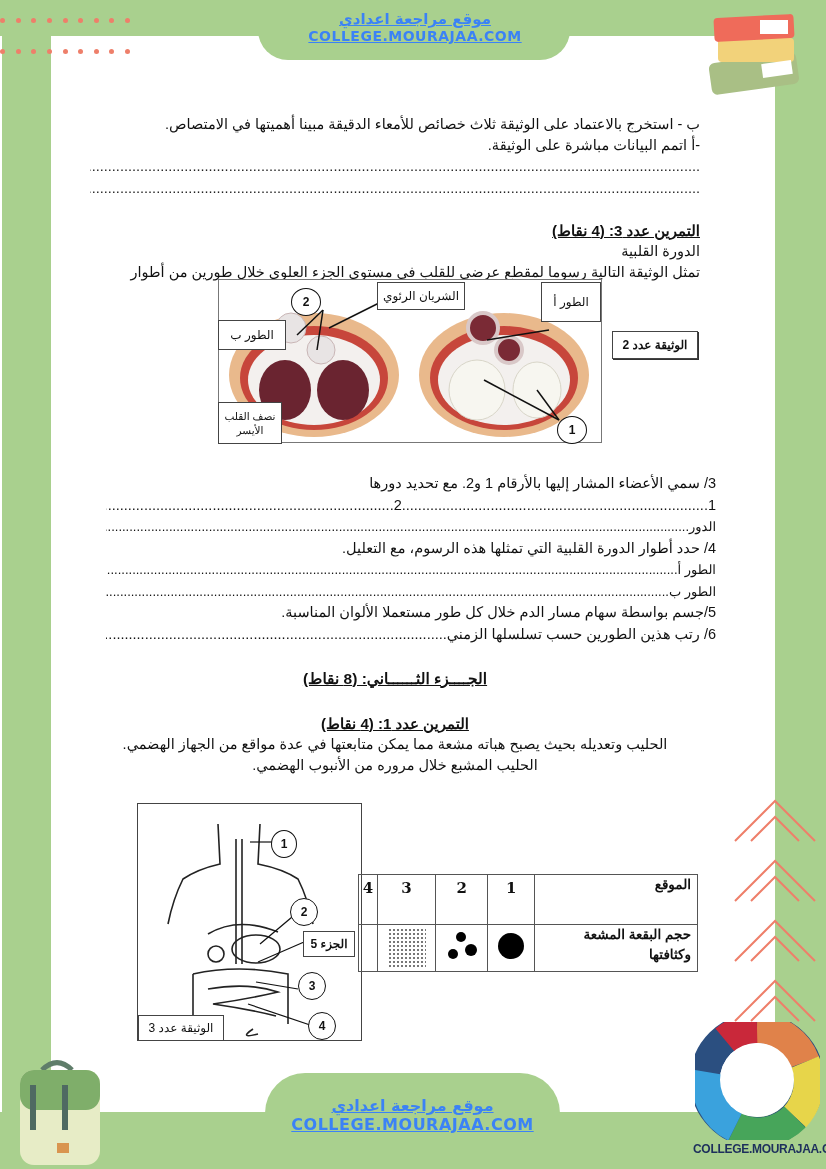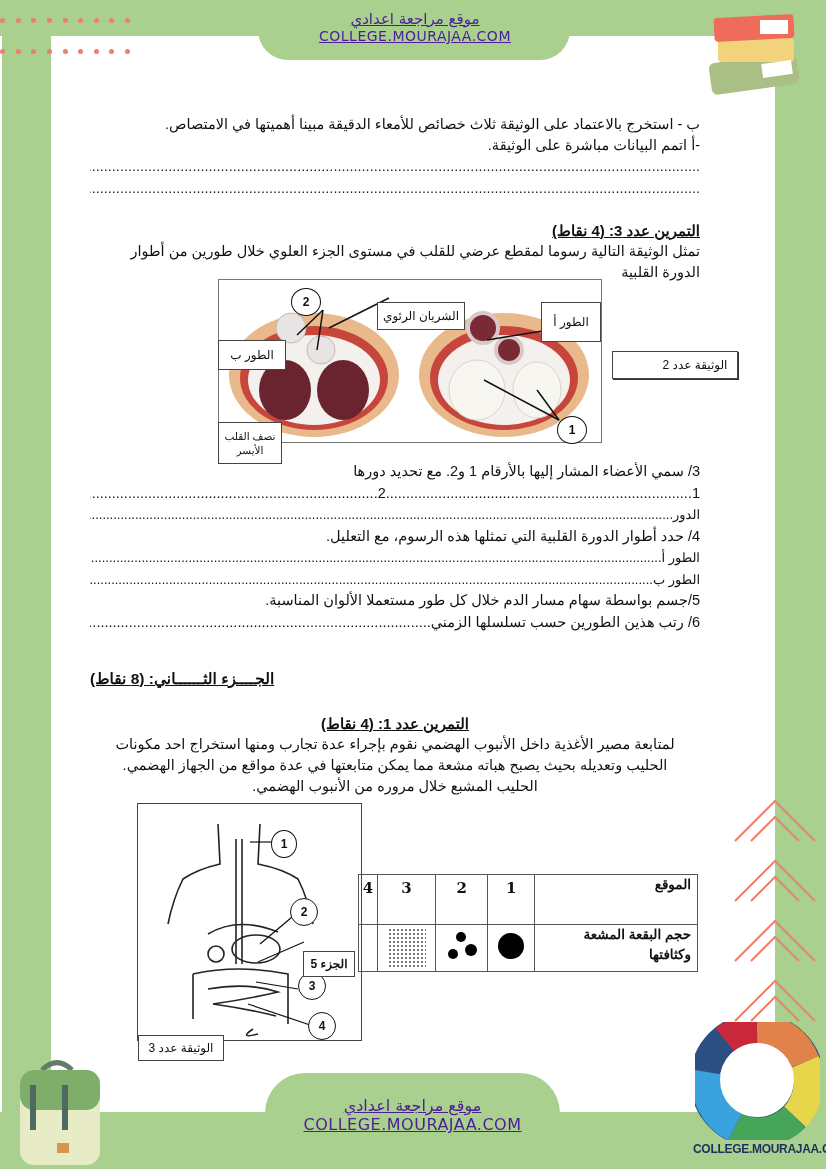--- a/index.html
+++ b/index.html
@@ -7,39 +7,39 @@
          font-family:"Liberation Sans", sans-serif; color:#111; }
   .green { background:#a9d08e; position:absolute; }
   .top-band { left:0; top:0; width:826px; height:36px; }
   .left-band { left:2px; top:0; width:49px; height:1169px; }
   .right-band { left:775px; top:0; width:51px; height:1169px; }
   .bottom-band { left:0; top:1112px; width:826px; height:57px; }
   .pill-top { left:165px; top:0; width:190px; height:60px; border-radius:0 0 30px 30px; }
   .pill-bottom { left:265px; top:1073px; width:295px; height:60px; border-radius:40px 40px 0 0; }
   .dots { position:absolute; left:0; width:130px; display:flex; justify-content:space-between; }
   .dot { width:5px; height:5px; border-radius:50%; background:#ee7f6a; }
-  .brand { position:absolute; text-align:center; color:#4c1d95; font-weight:normal; }
+  .brand { position:absolute; text-align:center; color:#3b82f6; font-weight:bold; }
   .brand .ar { font-family:"DejaVu Sans", sans-serif; font-size:15px; text-decoration:underline; direction:rtl; }
   .brand .en { font-family:"DejaVu Sans", sans-serif; font-size:14px; text-decoration:underline; letter-spacing:0.5px; }
   .brand-top { left:260px; top:10px; width:310px; }
   .brand-bottom { left:265px; top:1096px; width:295px; }
   .brand-bottom .ar { font-size:16px; }
   .brand-bottom .en { font-size:16px; }
   .corner-logo-text { position:absolute; left:693px; top:1142px; width:130px; text-align:center;
                       font-family:"Liberation Sans", sans-serif; font-weight:bold; font-size:12px; color:#1d2f5c; letter-spacing:-0.3px; }
 
   .doc { position:absolute; left:90px; top:100px; width:610px; direction:rtl; font-size:14.5px; line-height:21px; }
   .line { white-space:nowrap; overflow:hidden; }
   .dotfill { display:block; height:22px; overflow:hidden; white-space:nowrap; letter-spacing:0; color:#222; }
   .heading { font-weight:bold; text-decoration:underline; font-size:15px; }
-  .center { text-align:left; }
+  .center { text-align:center; }
 
   .fig { position:absolute; border:1px solid #777; background:#fff; }
   .label-box { position:absolute; border:1px solid #444; background:#fff; font-size:12px; display:flex;
-               align-items:center; justify-content:center; direction:rtl; text-align:center; line-height:14px;margin-top:20px; }
+               align-items:center; justify-content:center; direction:rtl; text-align:center; line-height:14px; }
   .circle { position:absolute; border:1.5px solid #111; border-radius:50%; background:#fff; display:flex;
             align-items:center; justify-content:center; font-size:12px; font-weight:bold; }
   table.res { position:absolute; left:358px; top:874px; width:340px; border-collapse:collapse; direction:rtl; }
   table.res td { border:1px solid #555; height:44px; text-align:center; font-weight:bold; font-size:15px; font-family:"DejaVu Serif", serif; }
   table.res td.hdr { text-align:right; padding:0 6px; font-size:13.5px; font-family:"Liberation Sans", sans-serif; width:150px; vertical-align:top; line-height:20px; }
   .chev { position:absolute; }
 </style>
 </head>
 <body>
 
@@ -125,22 +125,22 @@
   <div class="en">COLLEGE.MOURAJAA.COM</div>
 </div>
 
 <div class="doc">
   <div style="height:14px"></div>
   <div class="line">ب - استخرج بالاعتماد على الوثيقة ثلاث خصائص للأمعاء الدقيقة مبينا أهميتها في الامتصاص.</div>
   <div class="line">-أ اتمم البيانات مباشرة على الوثيقة.</div>
   <div class="dotfill">..............................................................................................................................................................................................................</div>
   <div class="dotfill">..............................................................................................................................................................................................................</div>
   <div class="line heading" style="margin-top:20px">التمرين عدد 3: (4 نقاط)</div>
+  <div class="line">الدورة القلبية</div>
   <div class="line">تمثل الوثيقة التالية رسوما لمقطع عرضي للقلب في مستوى الجزء العلوي   خلال طورين من أطوار</div>
-  <div class="line">الدورة القلبية</div>
 </div>
 
 <div class="fig" style="left:218px;top:279px;width:382px;height:162px;">
   <svg width="382" height="162" style="position:absolute;left:0;top:0">
     <ellipse cx="95" cy="95" rx="85" ry="62" fill="#e9b98c"></ellipse>
     <ellipse cx="95" cy="98" rx="74" ry="52" fill="#c7463b"></ellipse>
     <ellipse cx="95" cy="100" rx="66" ry="45" fill="#f3f0ee"></ellipse>
     <ellipse cx="66" cy="110" rx="26" ry="30" fill="#6a2430"></ellipse>
     <ellipse cx="124" cy="110" rx="26" ry="30" fill="#6a2430"></ellipse>
     <circle cx="72" cy="48" r="15" fill="#e8e4e4" stroke="#c9b6b6"></circle>
@@ -161,40 +161,39 @@
         <line x1="330" y1="50" x2="268" y2="60"></line>
     </g>
   </svg>
   <div class="circle" style="left:72px;top:8px;width:28px;height:26px;">2</div>
   <div class="circle" style="left:338px;top:136px;width:28px;height:26px;">1</div>
   <div class="label-box" style="left:158px;top:2px;width:86px;height:26px;">الشريان الرئوي</div>
   <div class="label-box" style="left:322px;top:2px;width:58px;height:38px;">الطور أ</div>
   <div class="label-box" style="left:-1px;top:40px;width:66px;height:28px;">الطور ب</div>
   <div class="label-box" style="left:-1px;top:122px;width:62px;height:40px;font-size:10.5px;">نصف القلب الأيسر</div>
 </div>
-<div class="label-box" style="left:612px;top:331px;width:84px;height:26px;font-weight:normal;box-shadow:1px 1px 0 #333;padding-left:40px;">الوثيقة عدد 2</div>
-
-<div class="doc" style="top:461px;line-height:21.5px;">
+<div class="label-box" style="left:612px;top:331px;width:84px;height:26px;font-weight:bold;box-shadow:1px 1px 0 #333;">الوثيقة عدد 2</div>
+
+<div class="doc" style="top:473px;line-height:21.5px;margin-left:16px;">
   <div class="line">3/ سمي الأعضاء المشار إليها بالأرقام 1 و2. مع تحديد دورها</div>
   <div class="line"><span>1</span><span>............................................................................</span><span>2</span><span>...........................................................................................</span></div>
   <div class="line" style="font-size:13px"><span>الدور</span><span>..............................................................................................................................................................................................</span></div>
   <div class="line">4/ حدد أطوار الدورة القلبية التي تمثلها هذه الرسوم، مع التعليل.</div>
   <div class="line" style="font-size:13px"><span>الطور أ</span><span>..................................................................................................................................................................................</span></div>
   <div class="line" style="font-size:13px"><span>الطور ب</span><span>..................................................................................................................................................................................</span></div>
   <div class="line">5/جسم بواسطة سهام مسار الدم خلال كل طور مستعملا الألوان المناسبة.</div>
   <div class="line"><span>6/ رتب هذين الطورين حسب تسلسلها الزمني</span><span>...........................................................................................</span></div>
 </div>
 
 <div class="doc center" style="top:668px;">
   <span class="heading" style="font-size:15.5px">الجــــزء الثــــــاني: (8 نقاط)</span>
 </div>
 
 <div class="doc" style="top:713px;text-align:center;">
   <div class="line heading">التمرين عدد 1: (4 نقاط)</div>
-  <div class="line">لمتابعة مصير الأغذية داخل الأنبوب الهضمي نقوم بإجراء عدة تجارب ومنها استخراج احد مكونات</div>
   <div class="line">الحليب وتعديله بحيث يصبح هباته مشعة مما يمكن متابعتها في عدة مواقع من الجهاز الهضمي.</div>
   <div class="line">الحليب المشبع خلال مروره من الأنبوب الهضمي.</div>
 </div>
 
 <div class="fig" style="left:137px;top:803px;width:223px;height:236px;border-color:#444;">
   <svg width="223" height="236" style="position:absolute;left:0;top:0">
     <g fill="none" stroke="#222" stroke-width="1.6">
       <path d="M80 20 L82 60 Q60 65 45 75 Q35 95 30 120"></path>
       <path d="M122 20 L120 60 Q145 65 160 75 Q170 95 175 120"></path>
       <path d="M98 35 L98 160"></path>

